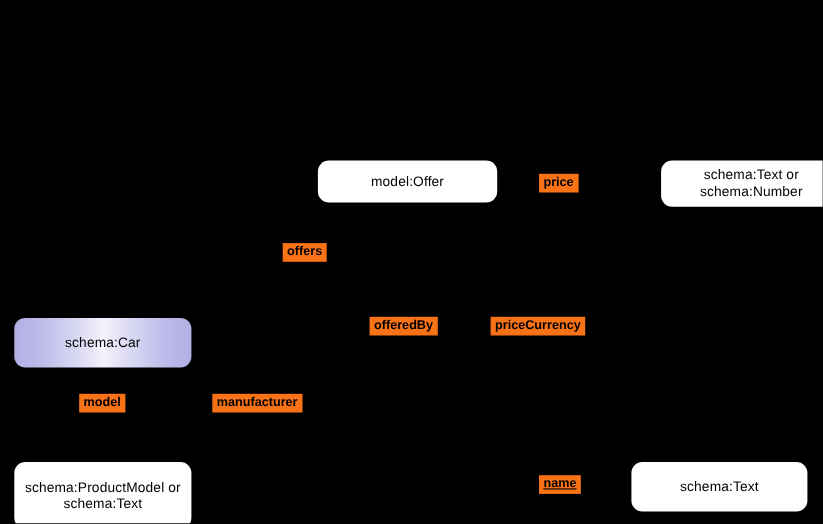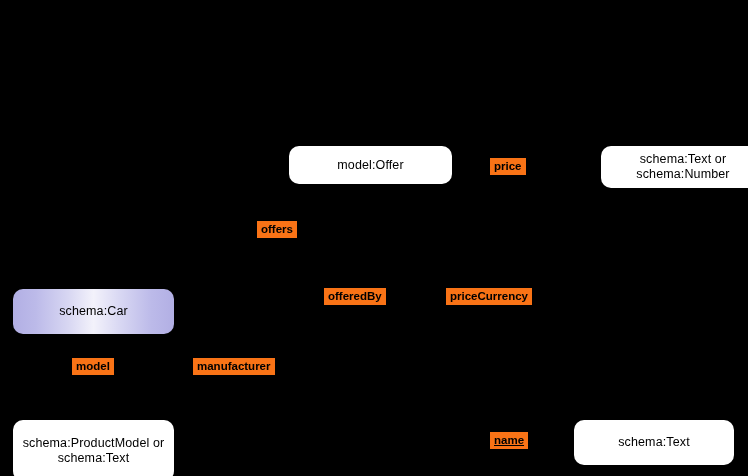--- a/index.html
+++ b/index.html
@@ -89,20 +89,20 @@
       <div class="node plain" style="left: 570px; top: 146px; width: 164px; height: 42px; margin-left: 31px;">schema:Text or
 schema:Number</div>
       <div class="node grad" style="left: 13px; top: 277px; width: 161px; height: 45px;">schema:Car</div>
       <div class="node plain" style="left: 13px; top: 420px; width: 161px; height: 61px;">schema:ProductModel or
 schema:Text</div>
       <div class="node plain" style="left: 574px; top: 420px; width: 160px; height: 45px;">schema:Text</div>
     </div>
   <div id="label-layer">
       <div class="edge-label" style="left: 490px; top: 158px;">price</div>
       <div class="edge-label" style="left: 215px; top: 221px; margin-left: 42px;">offers</div>
-      <div class="edge-label" style="left: 324px; top: 288px;">offeredBy</div>
+      <div class="edge-label" style="left: 336px; top: 288px;">offeredBy</div>
       <div class="edge-label" style="left: 446px; top: 288px;">priceCurrency</div>
       <div class="edge-label" style="left: 72px; top: 358px;">model</div>
       <div class="edge-label" style="left: 193px; top: 358px;">manufacturer</div>
       <div class="edge-label" style="left: 490px; top: 432px; text-decoration: underline;">name</div>
     </div>
 
 </div>
 
 </body></html>

